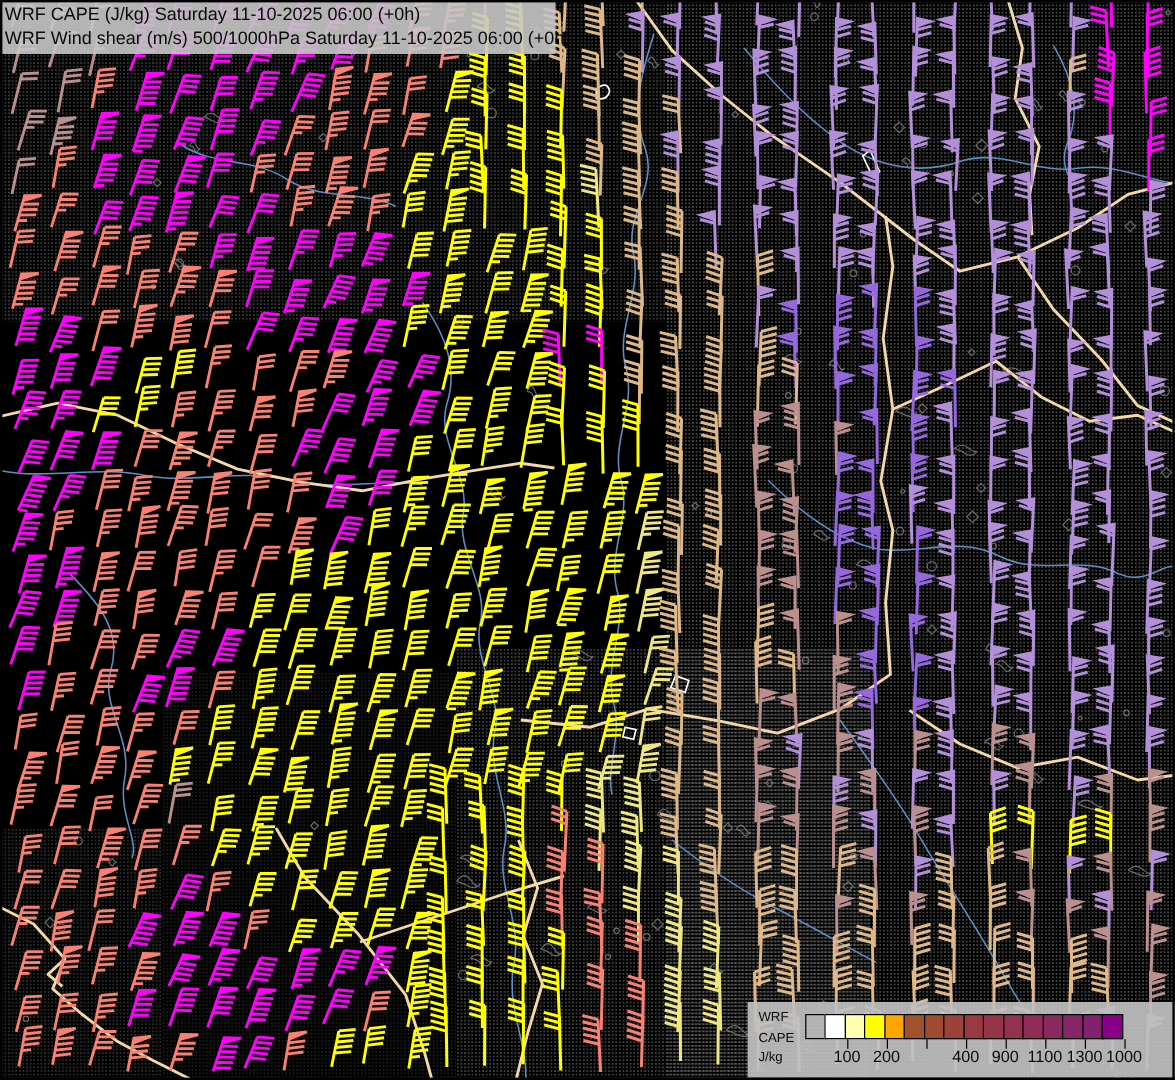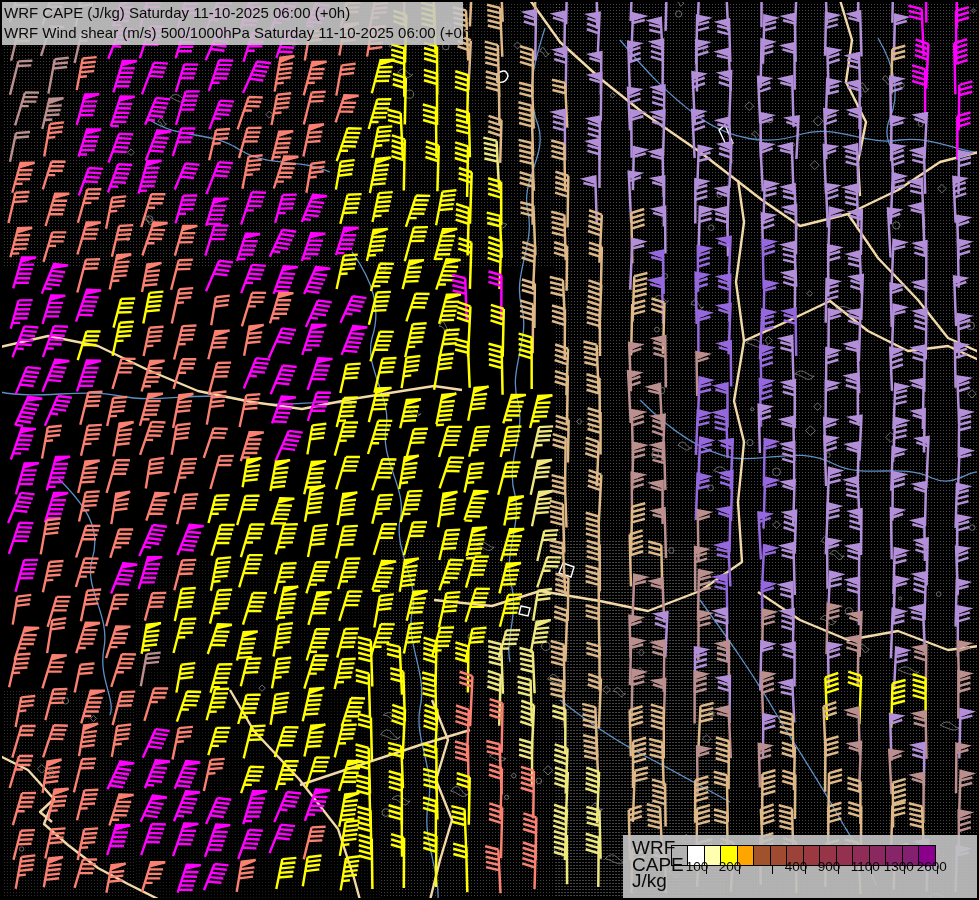--- a/index.html
+++ b/index.html
@@ -21,25 +21,25 @@
   #titlebox{
     position:absolute; left:0; top:0; width:463px; height:45px; z-index:5;
     background:rgba(198,198,198,0.9); color:#0a0a0a;
     font-size:15px; line-height:20px; padding:3px 0 0 4px; box-sizing:border-box;
     white-space:nowrap;
   }
   #legend{
     position:absolute; left:623px; top:835px; width:356px; height:63px; z-index:5;
     background:rgba(192,192,192,0.92); color:#0a0a0a; box-sizing:border-box;
   }
-  #leglabels{position:absolute; left:9px; top:5px; font-size:19px; line-height:16.5px;}
+  #leglabels{position:absolute; left:9px; top:5px; font-size:11px; line-height:16.5px;}
   #legbar{position:absolute; left:49px; top:10px; height:21px; display:flex;}
   .legbox{width:18px; height:21px; border:1.5px solid #000; margin-left:-1.5px; box-sizing:border-box;}
   .legtick{position:absolute; width:1.5px; height:8px; background:#000; top:31px;}
-  .legnum{position:absolute; top:24px; width:40px; font-size:13.5px;}
+  .legnum{position:absolute; top:38px; width:40px; text-align:center; font-size:13.5px;}
   #frame{position:absolute; inset:0; border:2px solid #000; z-index:9; pointer-events:none;}
 </style>
 </head>
 <body>
 
 <div id="map">
 
   <div class="stip" id="stip-right"></div>
   <div class="stip" id="stip-topleft"></div>
   <div class="stip" id="stip-botmid"></div>
@@ -1050,17 +1050,17 @@
       <div class="legnum" style="left: 128.75px; margin-top: 36px;">500</div>
       <div class="legtick" style="left: 181.75px;"></div>
       <div class="legnum" style="left: 161.75px;">400</div>
       <div class="legtick" style="left: 214.75px;"></div>
       <div class="legnum" style="left: 194.75px;">900</div>
       <div class="legtick" style="left: 247.75px;"></div>
       <div class="legnum" style="left: 227.75px;">1100</div>
       <div class="legtick" style="left: 280.75px;"></div>
       <div class="legnum" style="left: 260.75px;">1300</div>
       <div class="legtick" style="left: 313.75px;"></div>
-      <div class="legnum" style="left: 293.75px;">2600</div>
+      <div class="legnum" style="left: 293.75px;">1000</div>
     </div>
 
   <div id="frame"></div>
 </div>
 
 </body></html>

